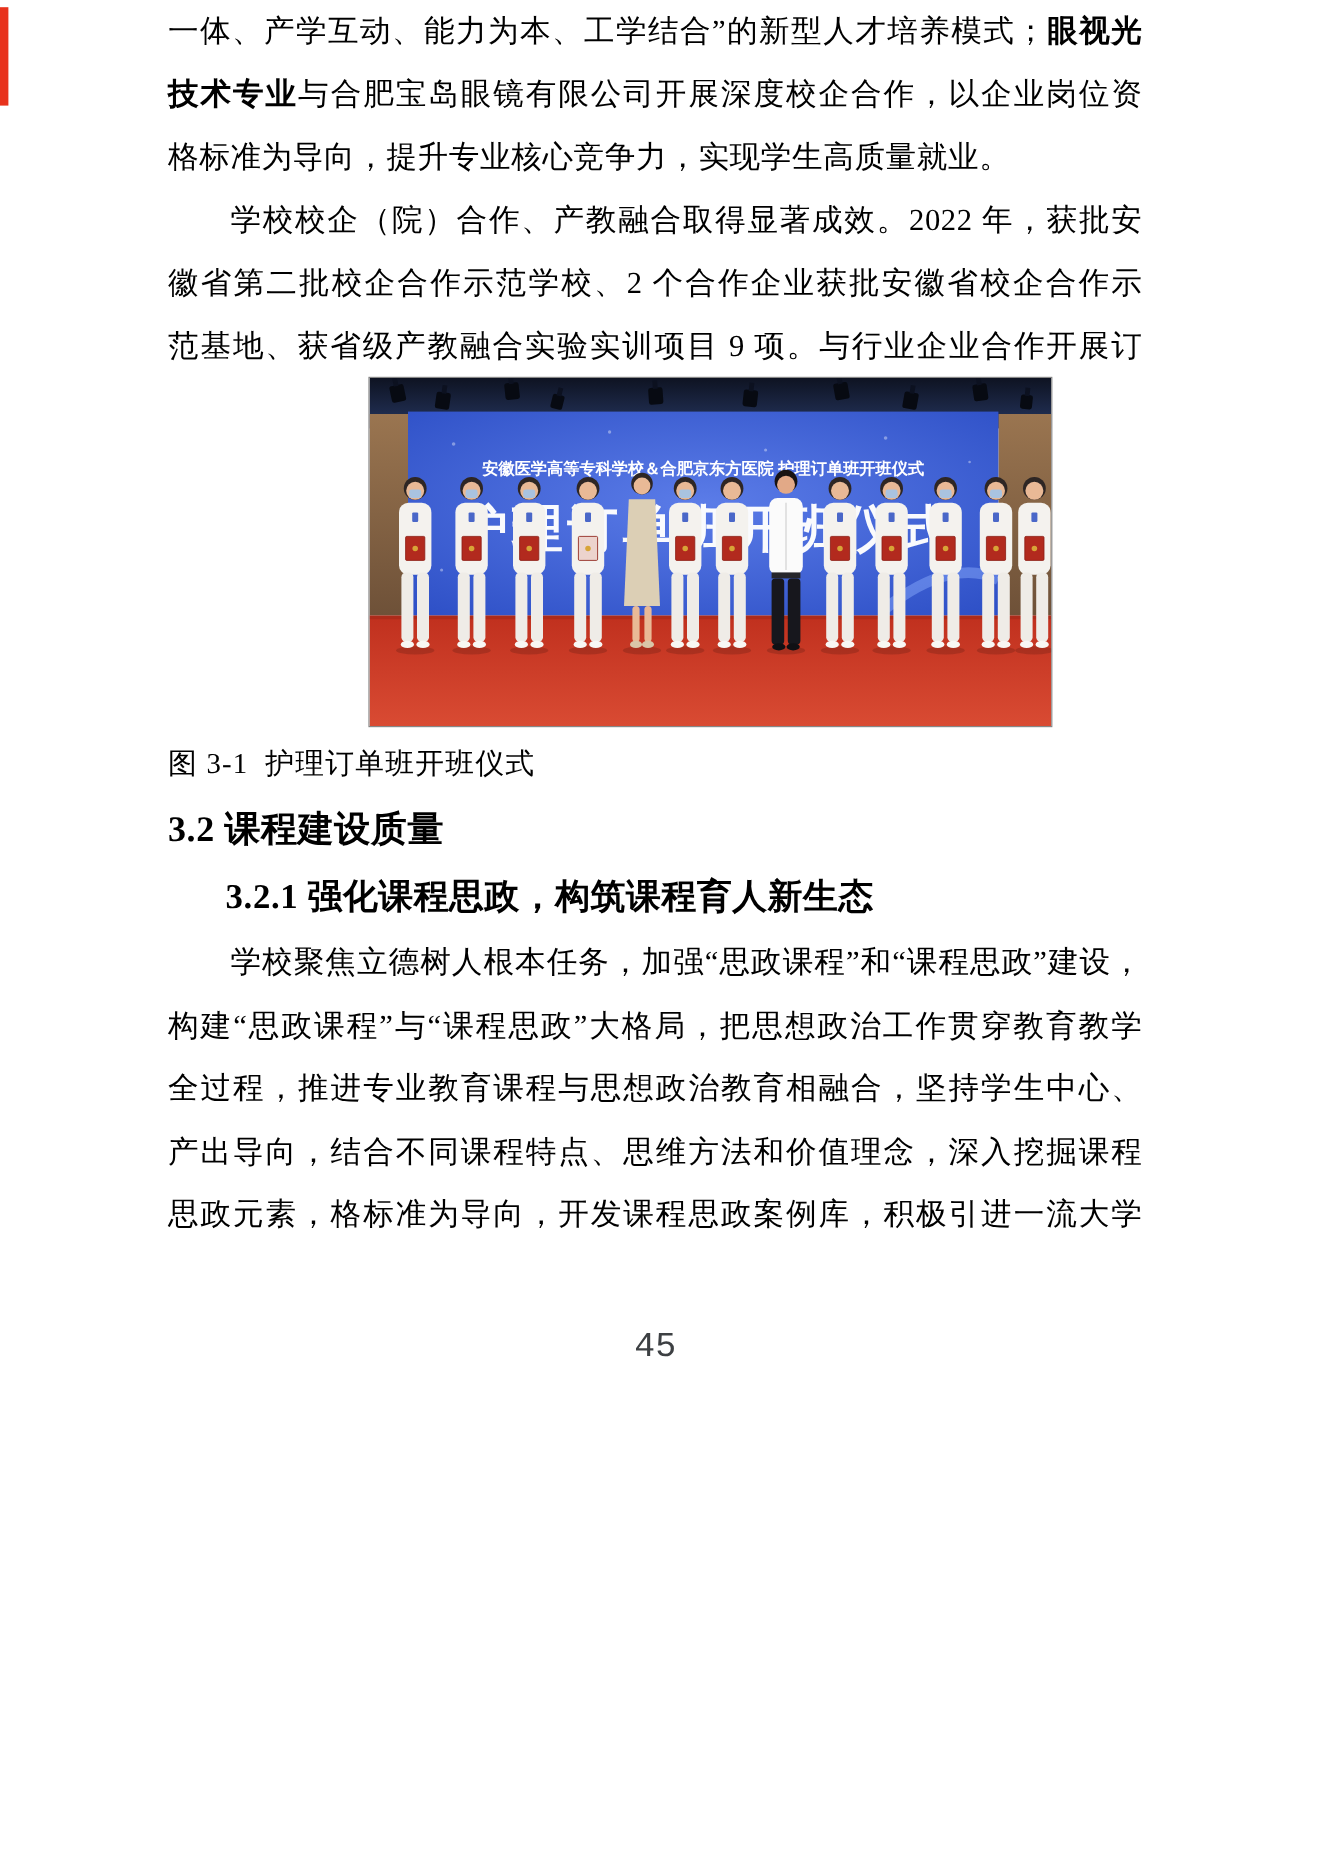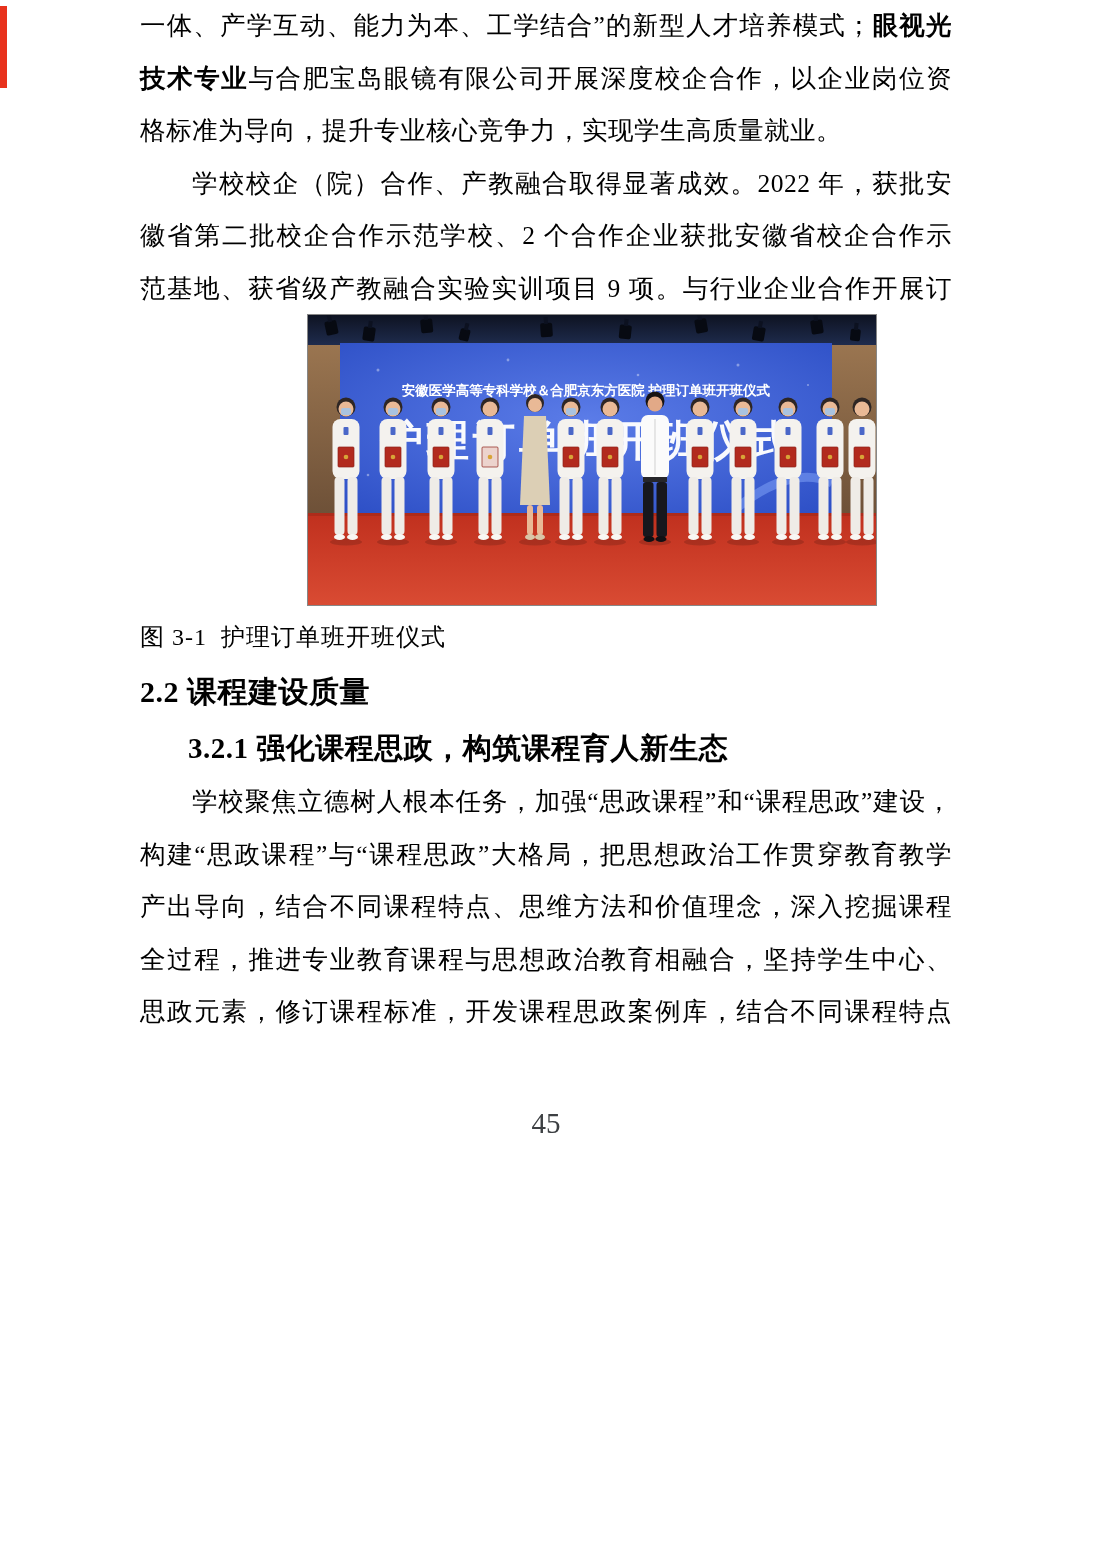--- a/index.html
+++ b/index.html
@@ -18,21 +18,21 @@
   .photo-wrap{width:479px;margin:-1px auto 0 auto;}
   .photo{width:568px;height:290px;border:1px solid #878787;display:block;}
   figcaption{
     text-align:left;font-size:24px;line-height:26px;margin-top:18px;
     white-space:pre;letter-spacing:1px;
   }
   .h2{font-size:30px;font-weight:bold;line-height:36px;margin-top:24px;letter-spacing:.5px;}
   .h3{font-size:29px;font-weight:bold;line-height:36px;margin-top:20px;margin-left:48px;letter-spacing:.5px;}
   #p3{margin-top:10px;}
   .pageno{
-    text-align:center;font-family:Liberation Serif, serif;
+    text-align:center;font-family:Liberation Mono, monospace;
     font-size:29px;color:#3d4043;line-height:36px;margin-top:66px;font-weight:400;
   }
   svg text{font-family:"Liberation Sans","DejaVu Sans",sans-serif;}
 </style>
 </head>
 <body>
 
 <div class="red-bar"></div>
 
 <div class="flow">
@@ -312,25 +312,25 @@
     <rect x="555.5" y="162" width="10" height="58" rx="4" fill="#efece7"></rect>
     <ellipse cx="547.5" cy="222" rx="5.5" ry="3" fill="#f8f7f4"></ellipse>
     <ellipse cx="560.5" cy="222" rx="5.5" ry="3" fill="#f8f7f4"></ellipse>
   </g>
           </g>
       </svg>
     </div>
     <figcaption>图 3-1  护理订单班开班仪式</figcaption>
   </figure>
 
-  <div class="h2">2.2 课程建设质量</div>
+  <div class="h2">3.2 课程建设质量</div>
   <div class="h3">3.2.1 强化课程思政，构筑课程育人新生态</div>
 
   <div class="para" id="p3">
       <div class="line fill indent"><span>学校聚焦立德树人根本任务，加强“思政课程”和“课程思政”建设，</span></div>
       <div class="line fill"><span>构建“思政课程”与“课程思政”大格局，把思想政治工作贯穿教育教学</span></div>
+      <div class="line fill"><span>全过程，推进专业教育课程与思想政治教育相融合，坚持学生中心、</span></div>
       <div class="line fill"><span>产出导向，结合不同课程特点、思维方法和价值理念，深入挖掘课程</span></div>
-      <div class="line fill"><span>全过程，推进专业教育课程与思想政治教育相融合，坚持学生中心、</span></div>
-      <div class="line fill"><span>思政元素，修订课程标准，开发课程思政案例库，结合不同课程特点</span></div>
+      <div class="line fill"><span>思政元素，格标准为导向，开发课程思政案例库，积极引进一流大学</span></div>
     </div>
 
   <div class="pageno">45</div>
 </div>
 
 </body></html>

